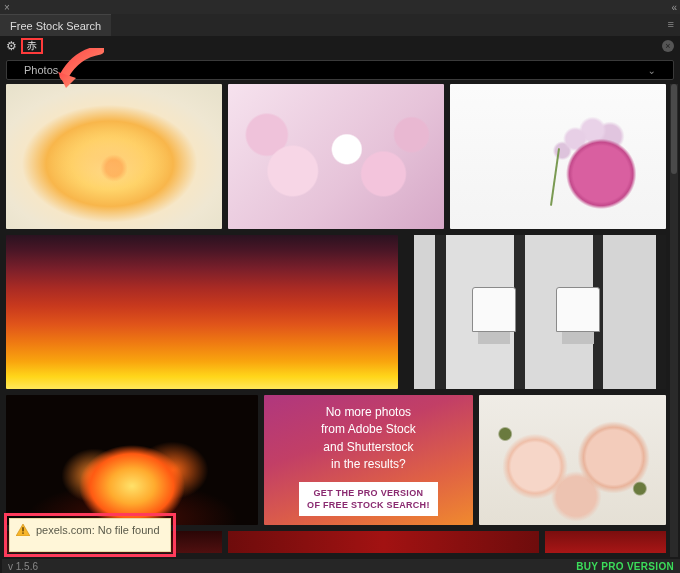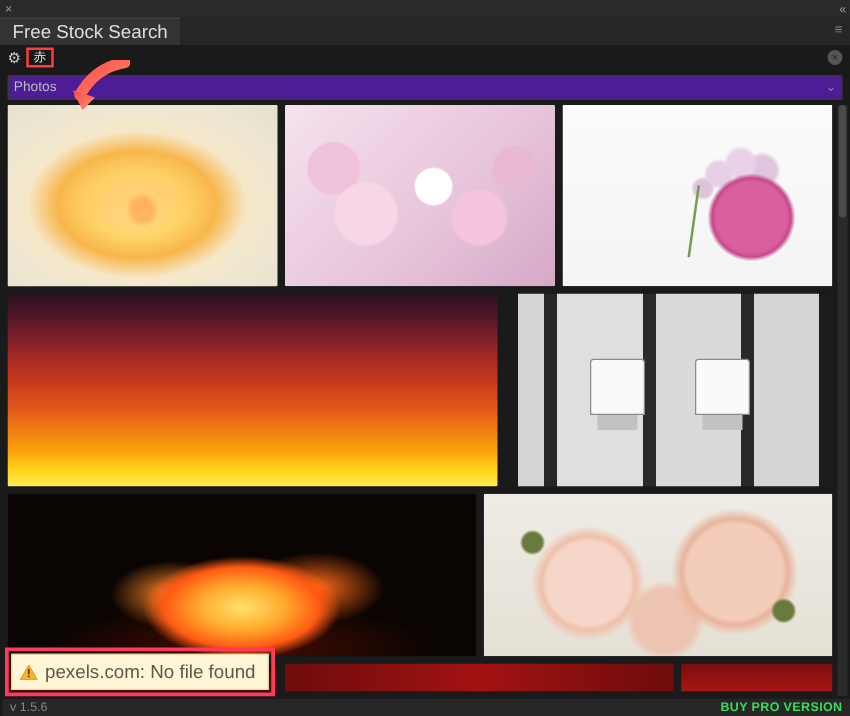--- a/index.html
+++ b/index.html
@@ -24,21 +24,21 @@
 .topbar .dots { margin-left: auto; letter-spacing: -1px; }
 .tabrow {
   height: 22px;
   background: #262626;
   display: flex;
   align-items: stretch;
 }
 .tab {
   background: #333;
   color: #ddd;
-  font-size: 15px;
+  font-size: 11px;
   padding: 4px 10px;
   display: flex;
   align-items: center;
   border-top: 1px solid #444;
 }
 .tabrow .menu { margin-left: auto; padding: 4px 6px; font-size: 11px; color: #888; }
 .toolbar {
   height: 20px;
   display: flex;
   align-items: center;
@@ -60,26 +60,26 @@
   border-radius: 50%;
   background: #555;
   color: #222;
   font-size: 9px;
   display: flex; align-items: center; justify-content: center;
   cursor: pointer;
 }
 .dropdown {
   margin: 4px 6px 6px 6px;
   height: 20px;
-  background: #4c1d95;
+  background: #000000;
   border: 1px solid #3a3a3a;
   border-radius: 2px;
   display: flex;
   align-items: center;
-  padding: 0 4px;
+  padding: 0 17px;
   font-size: 11px;
   color: #bbb;
 }
 .dropdown .chev { margin-left: auto; font-size: 10px; color: #888; }
 .arrow {
   position: absolute;
   top: 48px; left: 56px;
   width: 48px; height: 40px;
   pointer-events: none;
   z-index: 5;
@@ -176,23 +176,23 @@
 .notif-wrap {
   position: absolute;
   left: 4px; bottom: 16px;
   border: 3px solid #ff3b5b;
   padding: 2px;
   z-index: 8;
 }
 .notif {
   background: #fff6d8;
   border: 1px solid #e7dca6;
-  padding: 5px 10px 5px 6px;
+  padding: 5px 10px 15px 6px;
   display: flex; align-items: center; gap: 6px;
-  font-size: 15px; color: #5a5a4a;
+  font-size: 11px; color: #5a5a4a;
 }
 .warn-icon {
   width: 14px; height: 12px;
 }
 .footer {
   position: absolute;
   left: 2px; right: 0; bottom: 0;
   height: 14px;
   background: #262626;
   display: flex; align-items: center;
@@ -255,20 +255,30 @@
     <div class="thumb rose-yellow"></div>
     <div class="thumb bokeh"></div>
     <div class="thumb flowers"></div>
   </div>
   <div class="row row2">
     <div class="thumb t1 sunset"></div>
     <div class="thumb t2 balcony"></div>
   </div>
   <div class="row row3">
     <div class="thumb ta fire"></div>
+    <div class="thumb tb promo">
+      <div class="p-line">No more photos</div>
+      <div class="p-line">from Adobe Stock</div>
+      <div class="p-line">and Shutterstock</div>
+      <div class="p-line">in the results?</div>
+      <div class="p-btn">
+        <div>GET THE PRO VERSION</div>
+        <div>OF FREE STOCK SEARCH!</div>
+      </div>
+    </div>
     <div class="thumb tc roses-pink"></div>
   </div>
   <div class="row4">
     <div class="strip s1"></div>
     <div class="strip s2"></div>
     <div class="strip s3"></div>
   </div>
 </div>
 
 <div class="scrollbar">

